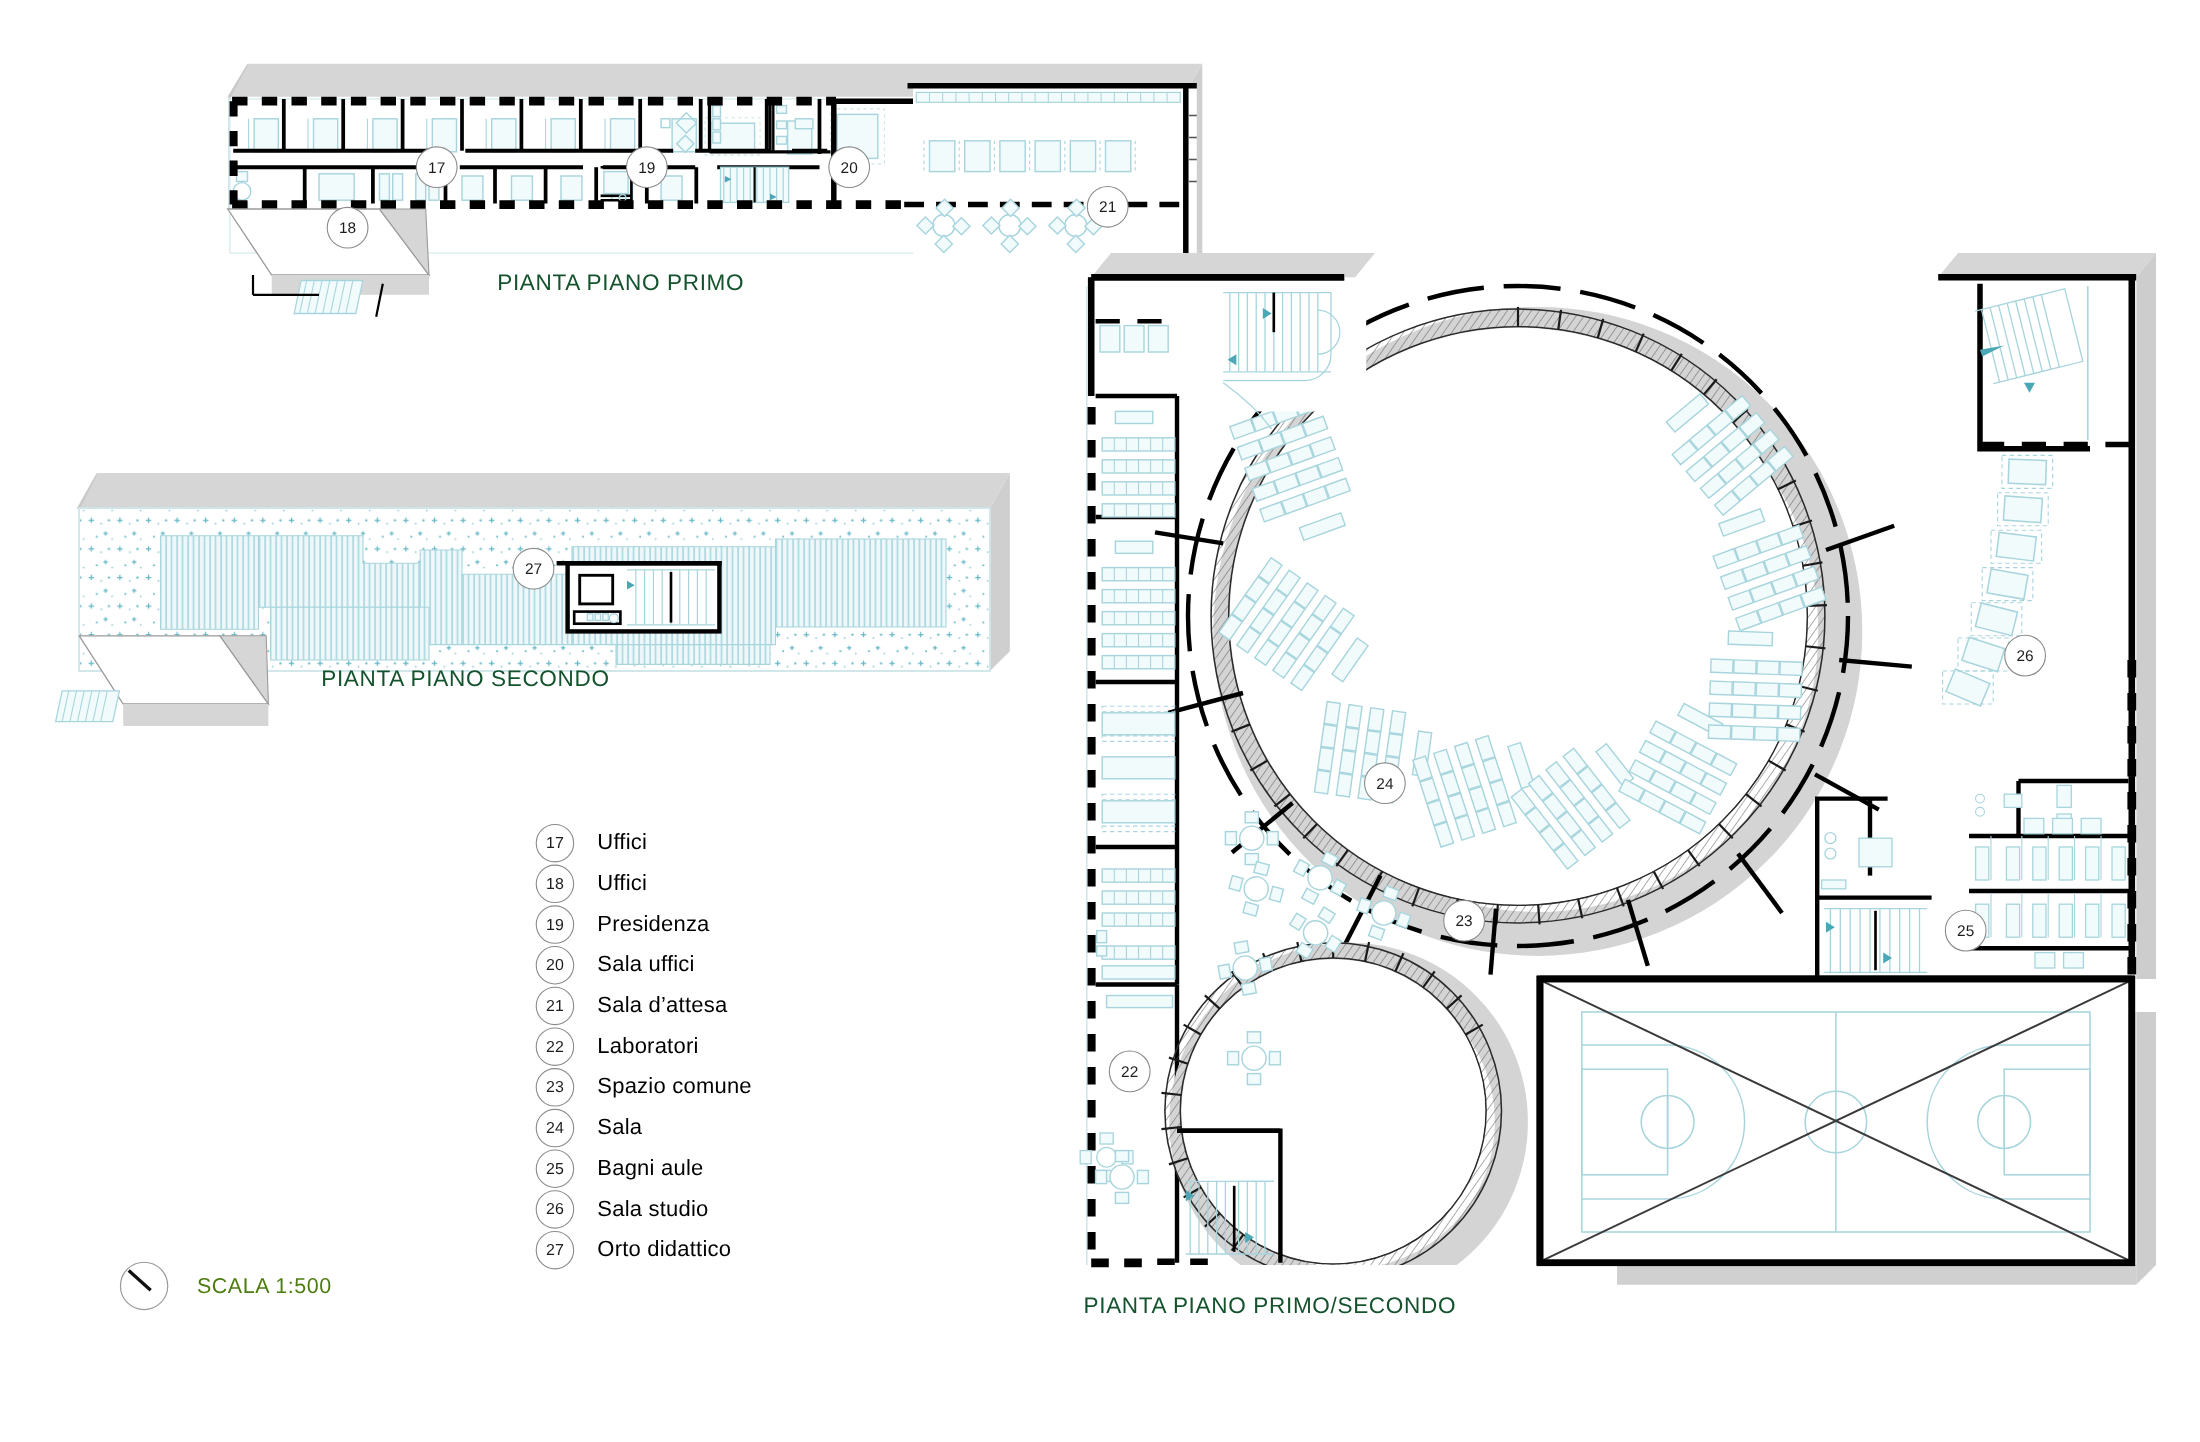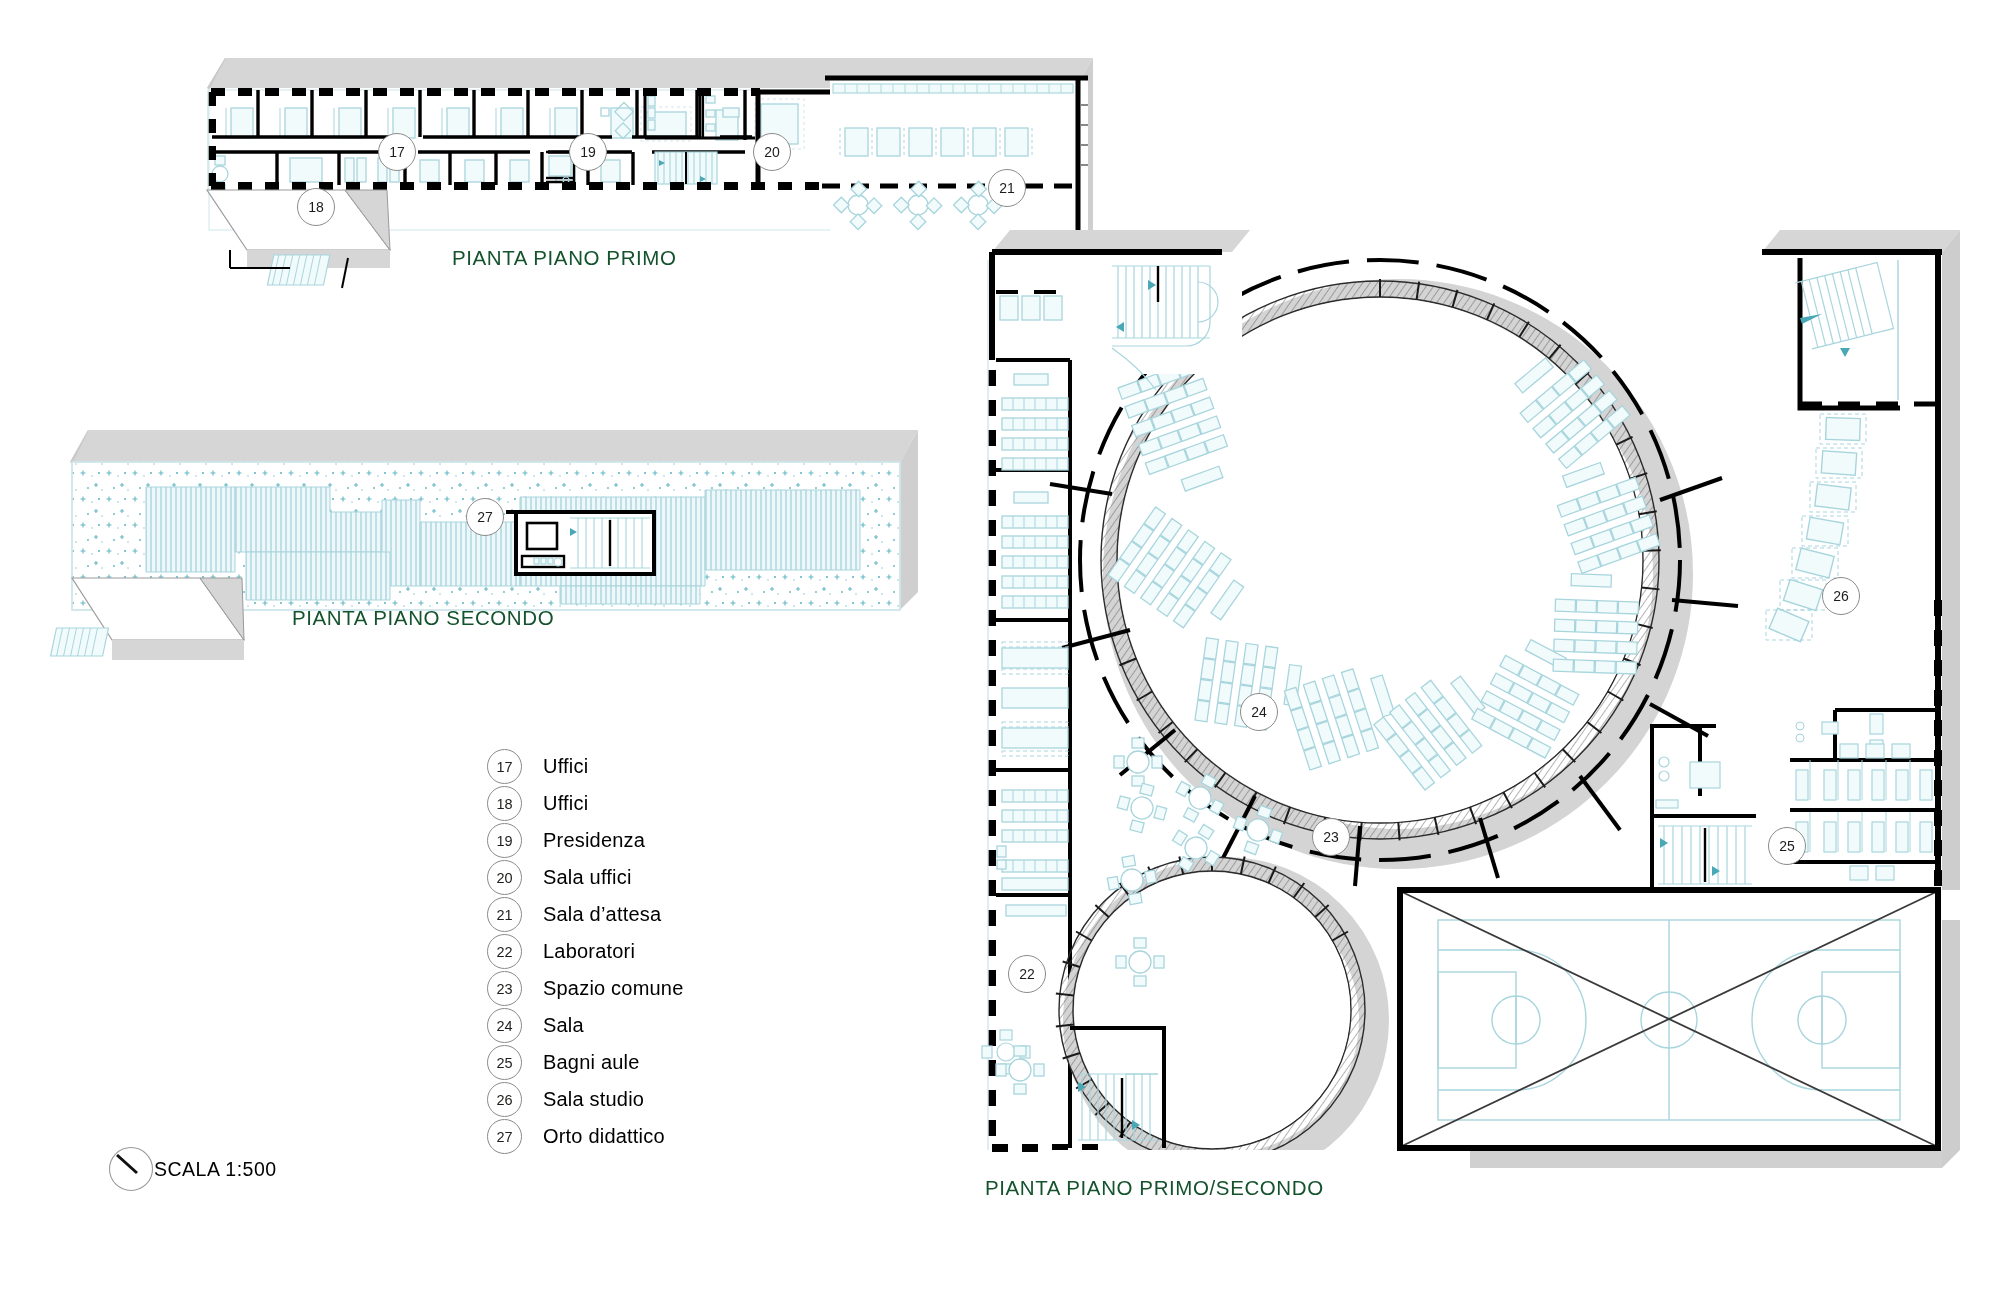--- a/index.html
+++ b/index.html
@@ -9,21 +9,21 @@
   svg{display:block;}
   .planTitle{position:absolute;font-size:20.5px;letter-spacing:.6px;color:#14532d;white-space:nowrap;}
   
   #legend{position:absolute;left:487px;top:748px;}
   .legrow{display:flex;align-items:center;height:37px;}
   .legnum{width:33px;height:33px;border:1.15px solid #8b8b8b;border-radius:50%;
           display:flex;align-items:center;justify-content:center;font-size:14.5px;color:#1d1d1b;flex:none;}
   .leglabel{margin-left:21px;font-size:20px;color:#000000;letter-spacing:.2px;white-space:nowrap;}
   
   #scaleBlock{position:absolute;left:108px;top:1146px;display:flex;align-items:center;}
-  #scaleText{font-size:19.5px;letter-spacing:.5px;color:#000000;white-space:nowrap;}
+  #scaleText{margin-left:25px;font-size:19.5px;letter-spacing:.5px;color:#4d7c0f;white-space:nowrap;}
   
   .tag{position:absolute;border:1.15px solid #8b8b8b;border-radius:50%;background:#fff;
        display:flex;align-items:center;justify-content:center;font-size:14px;color:#1d1d1b;}
 </style>
 </head>
 <body>
 
 <div class="stage">
 
 <svg id="sheet" width="2000" height="1311" viewBox="0 0 2000 1311">

